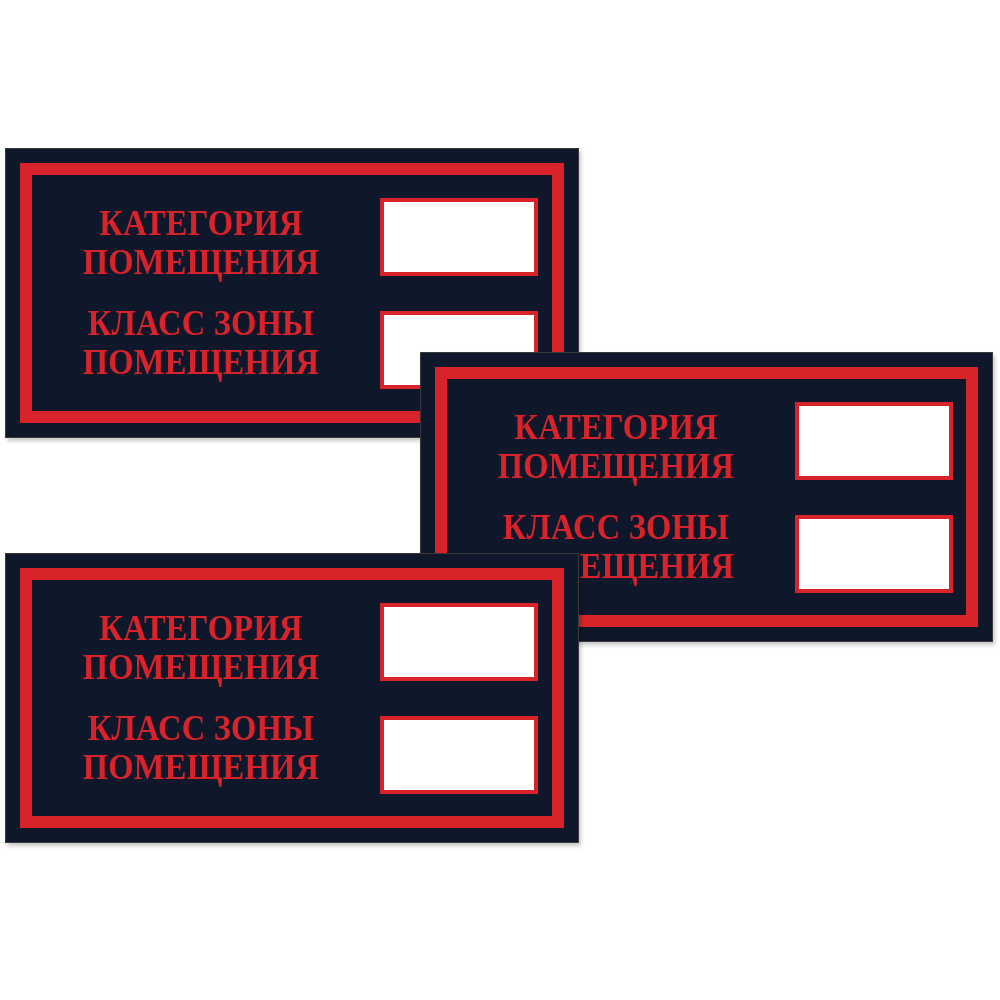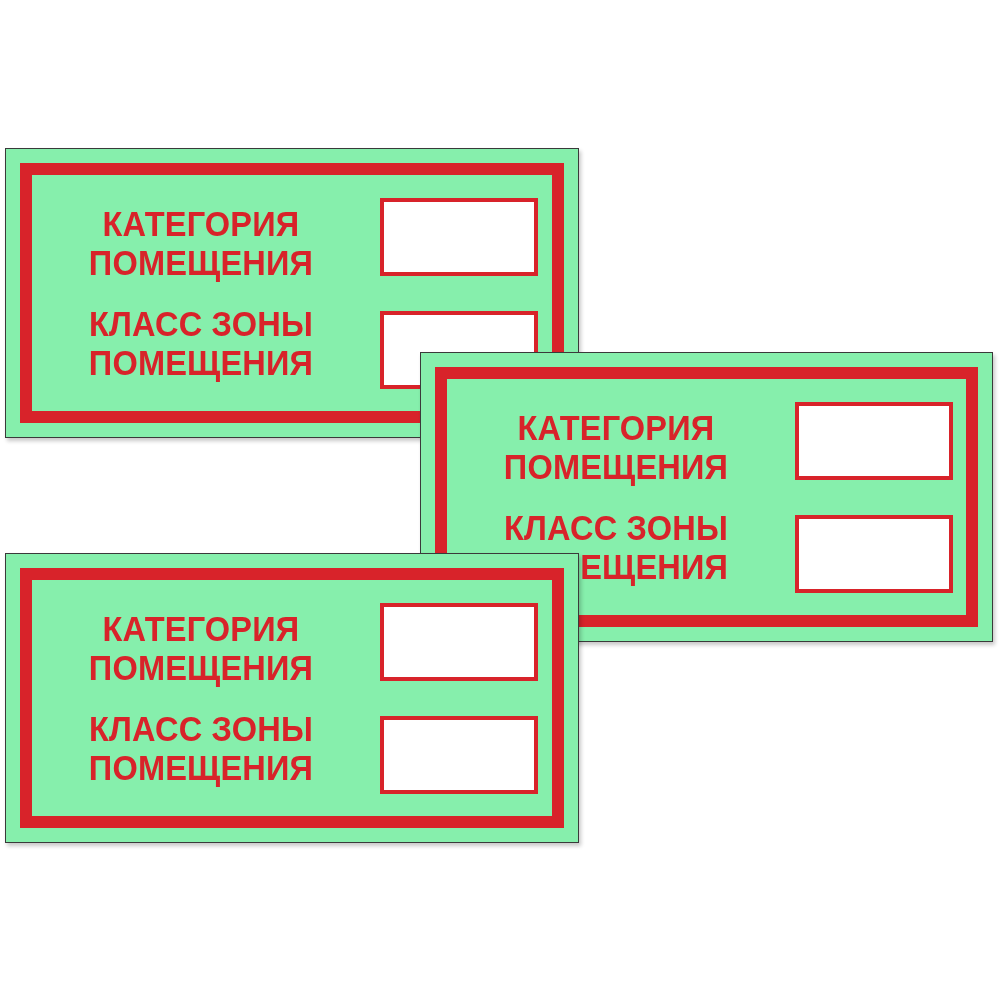--- a/index.html
+++ b/index.html
@@ -21,21 +21,22 @@
     position: absolute;
     background: #ffffff;
     border: 1px solid #3a3a3a;
     box-sizing: border-box;
     box-shadow: 2px 3px 4px rgba(0,0,0,0.22);
   }
   .sign-inner {
     position: absolute;
     inset: 0;
     box-sizing: border-box;
-    background: #86efac;
+    background: #0f172a;
+    font-family: Liberation Serif, serif;
   }
   
   .frame {
     position: absolute;
     box-sizing: border-box;
     border-style: solid;
     border-color: #d8232a;
     background: transparent;
   }
 

